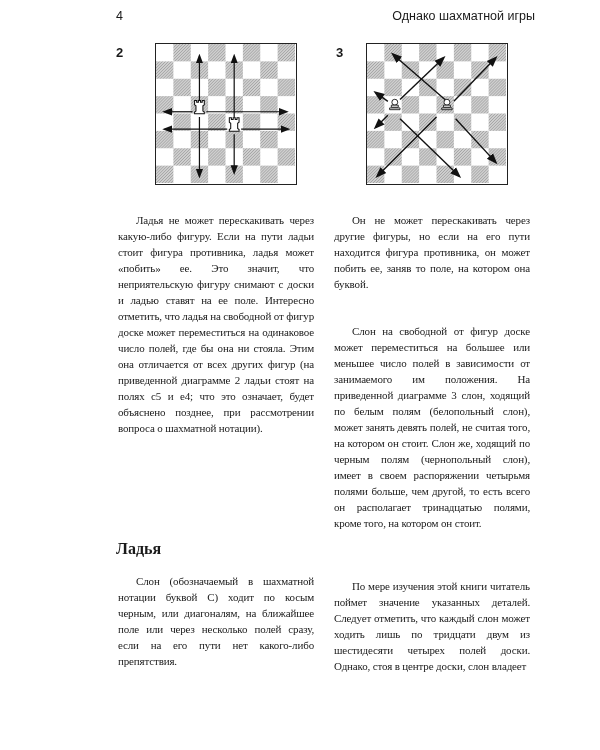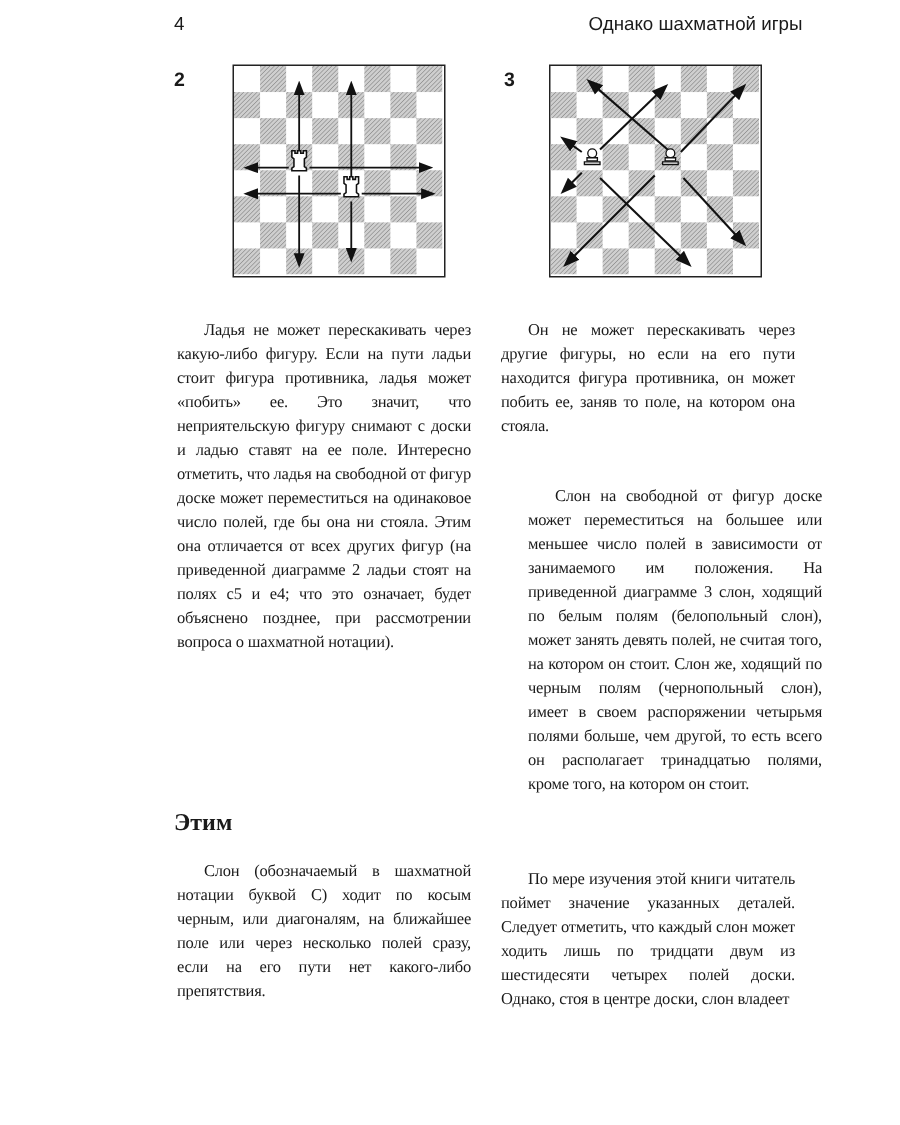--- a/index.html
+++ b/index.html
@@ -150,29 +150,29 @@
         <path d="M4.4,3.52 h0.4 v0.12 h-0.4 z"></path>
         <path d="M4.3,3.68 h0.6 v0.1 h-0.6 z"></path>
     </g>
   </svg>
 </div>
 
 <div class="col" style="left:118px;top:212px;">
   <p>Ладья не может перескакивать через какую-либо фигуру. Если на пути ладьи стоит фигура противника, ладья может «побить» ее. Это значит, что неприятельскую фигуру снимают с доски и ладью ставят на ее поле. Интересно отметить, что ладья на свободной от фигур доске может переместиться на одинаковое число полей, где бы она ни стояла. Этим она отличается от всех других фигур (на приведенной диаграмме 2 ладьи стоят на полях c5 и e4; что это означает, будет объяснено позднее, при рассмотрении вопроса о шахматной нотации).</p>
 </div>
 
-<div class="heading">Этим</div>
+<div class="heading">Ладья</div>
 
 <div class="col" style="left:118px;top:573px;">
   <p>Слон (обозначаемый в шахматной нотации буквой С) ходит по косым черным, или диагоналям, на ближайшее поле или через несколько полей сразу, если на его пути нет какого-либо препятствия.</p>
 </div>
 
 <div class="col" style="left:334px;top:212px;">
-  <p>Он не может перескакивать через другие фигуры, но если на его пути находится фигура противника, он может побить ее, заняв то поле, на котором она стояла.</p>
+  <p>Он не может перескакивать через другие фигуры, но если на его пути находится фигура противника, он может побить ее, заняв то поле, на котором она буквой.</p>
 </div>
 
-<div class="col" style="left:352px;top:323px;">
+<div class="col" style="left:334px;top:323px;">
   <p>Слон на свободной от фигур доске может переместиться на большее или меньшее число полей в зависимости от занимаемого им положения. На приведенной диаграмме 3 слон, ходящий по белым полям (белопольный слон), может занять девять полей, не считая того, на котором он стоит. Слон же, ходящий по черным полям (чернопольный слон), имеет в своем распоряжении четырьмя полями больше, чем другой, то есть всего он располагает тринадцатью полями, кроме того, на котором он стоит.</p>
 </div>
 
 <div class="col" style="left:334px;top:578px;">
   <p>По мере изучения этой книги читатель поймет значение указанных деталей. Следует отметить, что каждый слон может ходить лишь по тридцати двум из шестидесяти четырех полей доски. Однако, стоя в центре доски, слон владеет</p>
 </div>
 
 </body></html>

